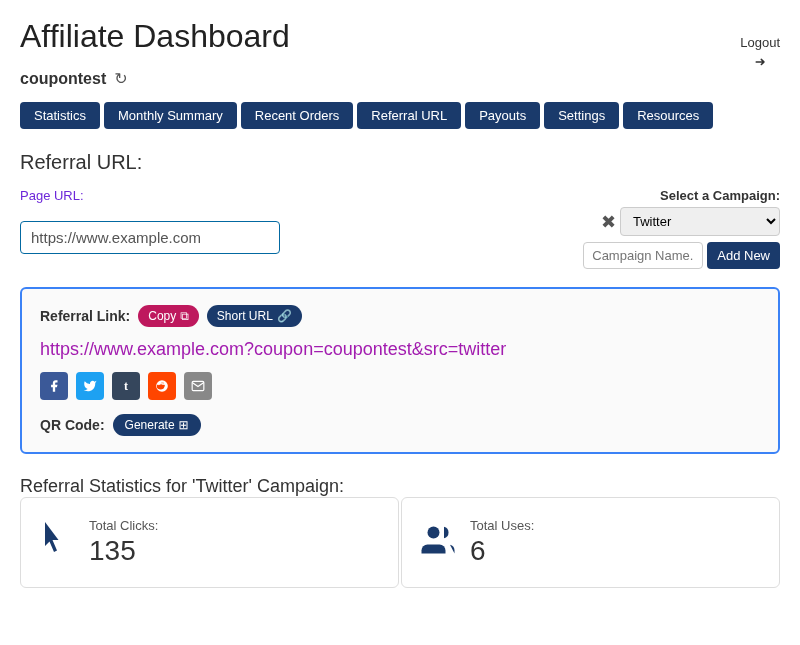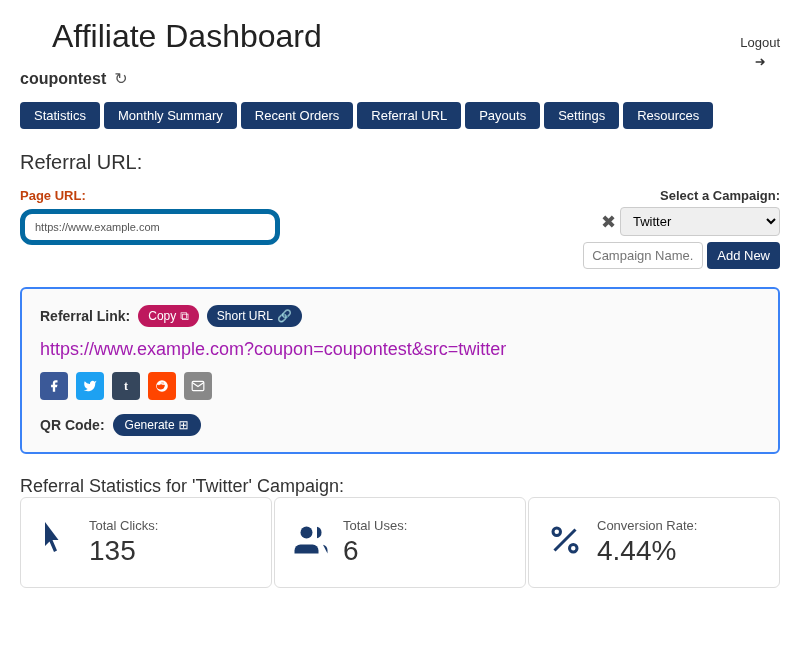--- a/index.html
+++ b/index.html
@@ -9,22 +9,22 @@
     .username-row { display: flex; align-items: center; gap: 8px; margin-bottom: 14px; }
     .username { font-size: 16px; font-weight: 600; color: #333; }
     .refresh-icon { cursor: pointer; color: #555; font-size: 16px; }
     .logout-btn { margin-left: auto; font-size: 13px; color: #333; text-decoration: none; cursor: pointer; display: flex; align-items: center; gap: 4px; flex-direction: column; }
     .nav-tabs { display: flex; gap: 4px; margin-bottom: 22px; flex-wrap: wrap; }
     .nav-tab { background: #1a3a6b; color: #fff; border: none; padding: 6px 14px; border-radius: 4px; cursor: pointer; font-size: 13px; white-space: nowrap; }
     .section-title { font-size: 20px; font-weight: 400; color: #333; margin-bottom: 14px; }
     .referral-url-section { display: flex; align-items: flex-start; gap: 20px; margin-bottom: 18px; }
     .left-side { flex: 1; }
     .right-side { width: 260px; }
-    .field-label { font-size: 13px; font-weight: 700; color: #c2410c; margin-bottom: 6px; }
-    .url-input { width: 100%; max-width: 260px; padding: 7px 10px; border: 5px solid #0369a1; border-radius: 12px; font-size: 11px; color: #555; }
+    .field-label { font-size: 13px; font-weight: 400; color: #6d28d9; margin-bottom: 18px; }
+    .url-input { width: 100%; max-width: 260px; padding: 7px 10px; border: 1px solid #0369a1; border-radius: 4px; font-size: 15px; color: #555; }
     .campaign-section { text-align: right; }
     .campaign-label { font-size: 13px; font-weight: 600; color: #333; margin-bottom: 4px; display: block; }
     .campaign-row { display: flex; align-items: center; gap: 4px; justify-content: flex-end; margin-bottom: 6px; }
     .clear-btn { background: none; border: none; cursor: pointer; color: #555; font-size: 18px; line-height: 1; }
     .campaign-select { padding: 5px 8px; border: 1px solid #ccc; border-radius: 4px; font-size: 13px; width: 160px; }
     .campaign-input-row { display: flex; gap: 4px; justify-content: flex-end; }
     .campaign-name-input { padding: 5px 8px; border: 1px solid #ccc; border-radius: 4px; font-size: 13px; width: 120px; color: #999; }
     .add-new-btn { background: #1a3a6b; color: #fff; border: none; padding: 5px 10px; border-radius: 4px; cursor: pointer; font-size: 13px; white-space: nowrap; }
     .referral-link-box { border: 2px solid #3b82f6; border-radius: 6px; padding: 16px 18px; margin-bottom: 22px; background: #fafafa; }
     .referral-link-header { display: flex; align-items: center; gap: 8px; margin-bottom: 12px; flex-wrap: wrap; }
@@ -42,21 +42,21 @@
     .qr-row { display: flex; align-items: center; gap: 8px; }
     .qr-label { font-weight: 700; font-size: 14px; color: #333; }
     .btn-generate { background: #1a3a6b; color: #fff; border: none; padding: 4px 12px; border-radius: 14px; cursor: pointer; font-size: 12px; display: flex; align-items: center; gap: 4px; }
     .stats-title { font-size: 18px; font-weight: 400; color: #333; }
     .stats-cards { display: flex; gap: 2px; flex-wrap: wrap; align-items: flex-end; }
     .stat-card { flex: 1; min-width: 180px; border: 1px solid #ddd; border-radius: 6px; padding: 20px 18px; display: flex; align-items: center; gap: 14px; background: #fff; }
     .stat-icon { font-size: 36px; color: #1a3a6b; line-height: 1; }
     .stat-info {}
     .stat-label { font-size: 13px; color: #555; margin-bottom: 2px; }
     .stat-value { font-size: 28px; font-weight: 400; color: #333; }
-    .header-row { display: flex; align-items: baseline; justify-content: space-between; margin-left: 32px; }
+    .header-row { display: flex; align-items: baseline; justify-content: space-between; }
   </style>
 </head>
 <body>
 
 <div class="page">
   <div class="header-row">
     <h1 class="page-title">Affiliate Dashboard</h1>
     <a class="logout-btn">
       <span>Logout</span>
       <span>➜</span>
@@ -178,27 +178,14 @@
             <circle cx="9" cy="7" r="4"></circle>
             <path d="M23 21v-2a4 4 0 0 0-3-3.87"></path>
             <path d="M16 3.13a4 4 0 0 1 0 7.75"></path>
           </svg>
       </div>
       <div class="stat-info">
         <div class="stat-label">Total Uses:</div>
         <div class="stat-value">6</div>
       </div>
     </div>
-    <div class="stat-card">
-      <div class="stat-icon">
-        <svg width="36" height="36" viewBox="0 0 24 24" fill="none" stroke="#1a3a6b" stroke-width="2">
-            <line x1="19" y1="5" x2="5" y2="19"></line>
-            <circle cx="6.5" cy="6.5" r="2.5"></circle>
-            <circle cx="17.5" cy="17.5" r="2.5"></circle>
-          </svg>
-      </div>
-      <div class="stat-info">
-        <div class="stat-label">Conversion Rate:</div>
-        <div class="stat-value">4.44%</div>
-      </div>
-    </div>
   </div>
 </div>
 
 </body></html>

